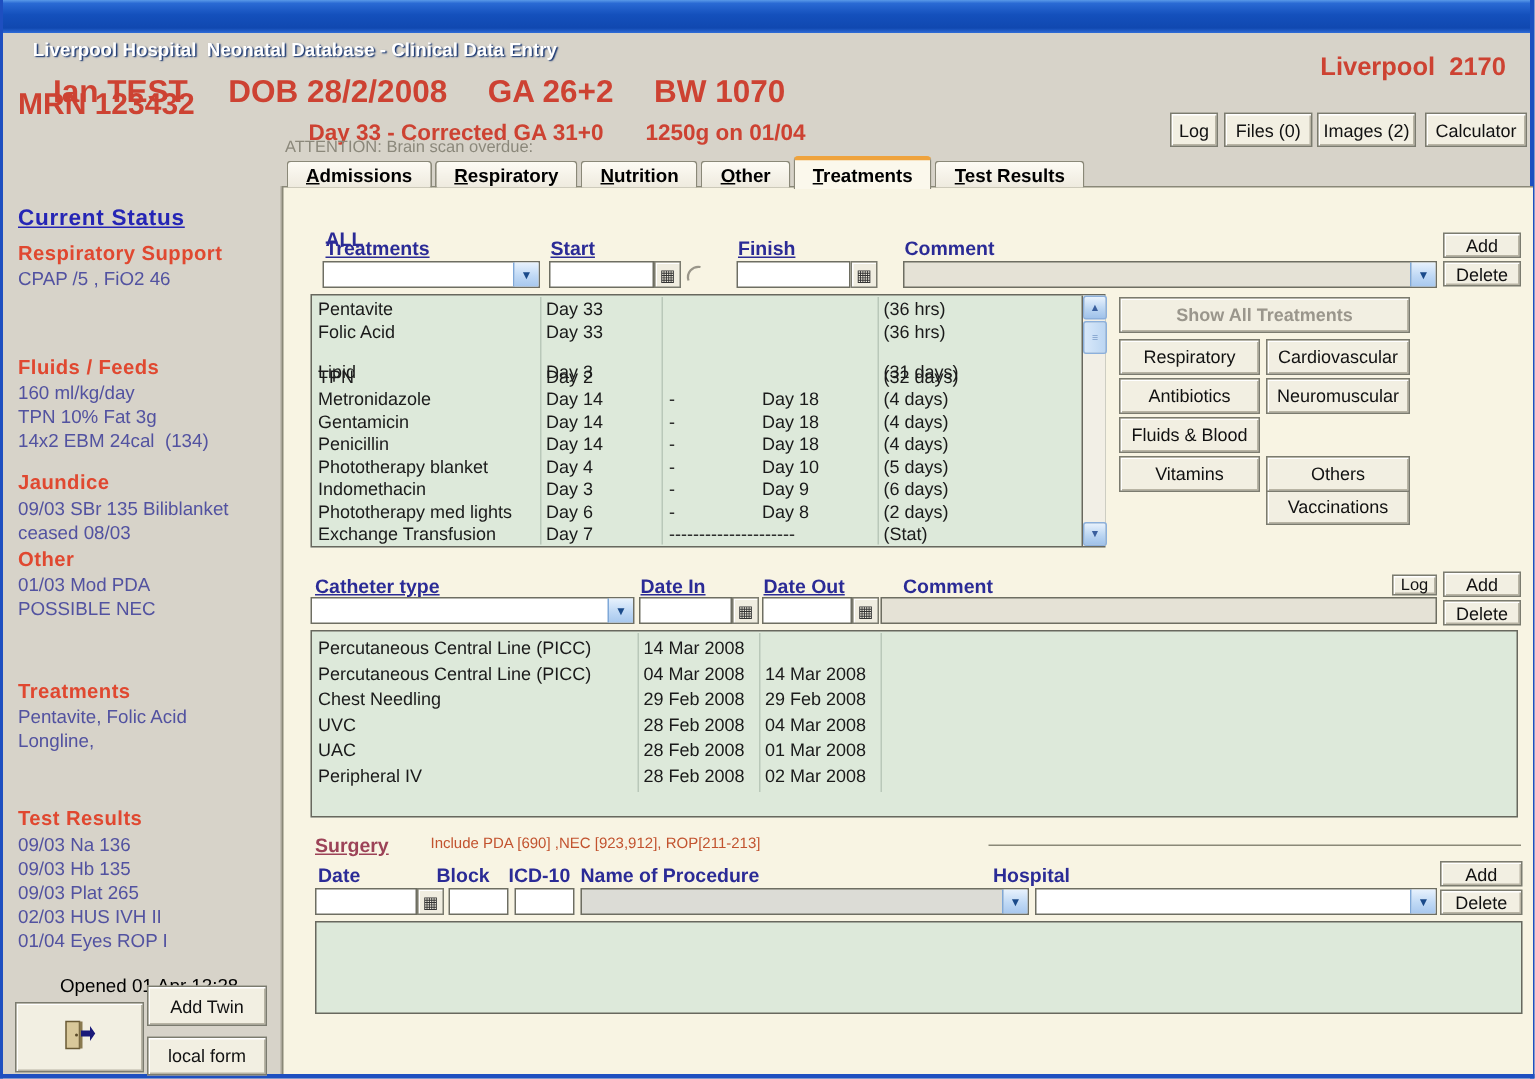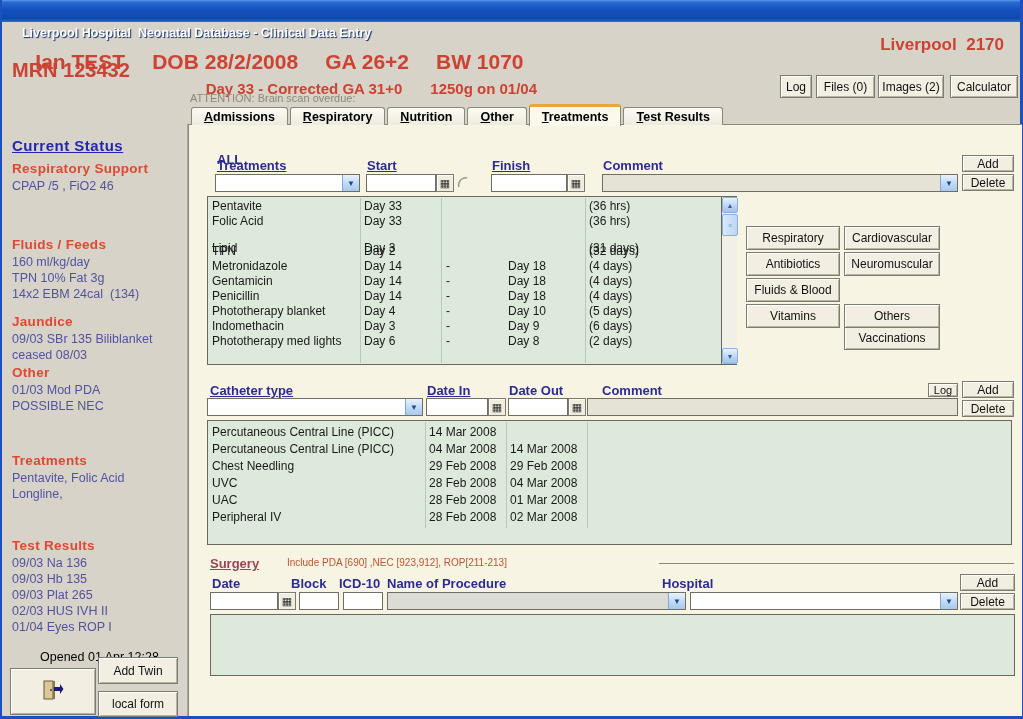--- a/index.html
+++ b/index.html
@@ -279,39 +279,47 @@
         <span class="t-c4">Day 9</span>
         <span class="t-c5">(6 days)</span>
       </div>
     <div class="t-row" style="top:137px;">
         <span class="t-c1">Phototherapy med lights</span>
         <span class="t-c2">Day 6</span>
         <span class="t-c3">-</span>
         <span class="t-c4">Day 8</span>
         <span class="t-c5">(2 days)</span>
       </div>
+    <div class="t-row" style="top:152px;">
+        <span class="t-c1">Exchange Transfusion</span>
+        <span class="t-c2">Day 7</span>
+        <span class="t-c3">---------------------</span>
+        <span class="t-c4"></span>
+        <span class="t-c5">(Stat)</span>
+      </div>
   </div>
   <div class="sbar">
     <div class="sb-btn" style="top:0;">▲</div>
     <div class="sb-thumb">≡</div>
     <div class="sb-btn" style="bottom:0;">▼</div>
   </div>
 
+  <div class="btn disabled" style="left:744px; top:198px; width:194px; height:24px;">Show All Treatments</div>
   <div class="btn" style="left:744px; top:226px; width:94px; height:24px;">Respiratory</div>
   <div class="btn" style="left:842px; top:226px; width:96px; height:24px;">Cardiovascular</div>
   <div class="btn" style="left:744px; top:252px; width:94px; height:24px;">Antibiotics</div>
   <div class="btn" style="left:842px; top:252px; width:96px; height:24px;">Neuromuscular</div>
   <div class="btn" style="left:744px; top:278px; width:94px; height:24px;">Fluids &amp; Blood</div>
   <div class="btn" style="left:842px; top:278px; width:96px; height:24px;margin-top:48px;">Vaccinations</div>
   <div class="btn" style="left:744px; top:304px; width:94px; height:24px;">Vitamins</div>
   <div class="btn" style="left:842px; top:304px; width:96px; height:24px;">Others</div>
 
   <div class="lbl" style="left:208px; top:383px; text-decoration:underline;">Catheter type</div>
   <div class="lbl" style="left:425px; top:383px; text-decoration:underline;">Date In</div>
-  <div class="lbl" style="left:507px; top:383px; ">Date Out</div>
+  <div class="lbl" style="left:507px; top:383px; text-decoration:underline;">Date Out</div>
   <div class="lbl" style="left:600px; top:383px;">Comment</div>
   <div class="btn small-btn" style="left:926px; top:383px; width:30px; height:14px;">Log</div>
   <div class="btn" style="left:960px; top:381px; width:52px; height:17px;">Add</div>
   <div class="btn" style="left:960px; top:400px; width:52px; height:17px;">Delete</div>
 
   <div class="combo" style="left:205px; top:398px; width:216px;">
       <span class="cbtn">▼</span>
     </div>
   <div class="input" style="left:424px; top:398px; width:62px;"></div>
   <div class="calbtn" style="left:486px; top:398px;">▦</div>

